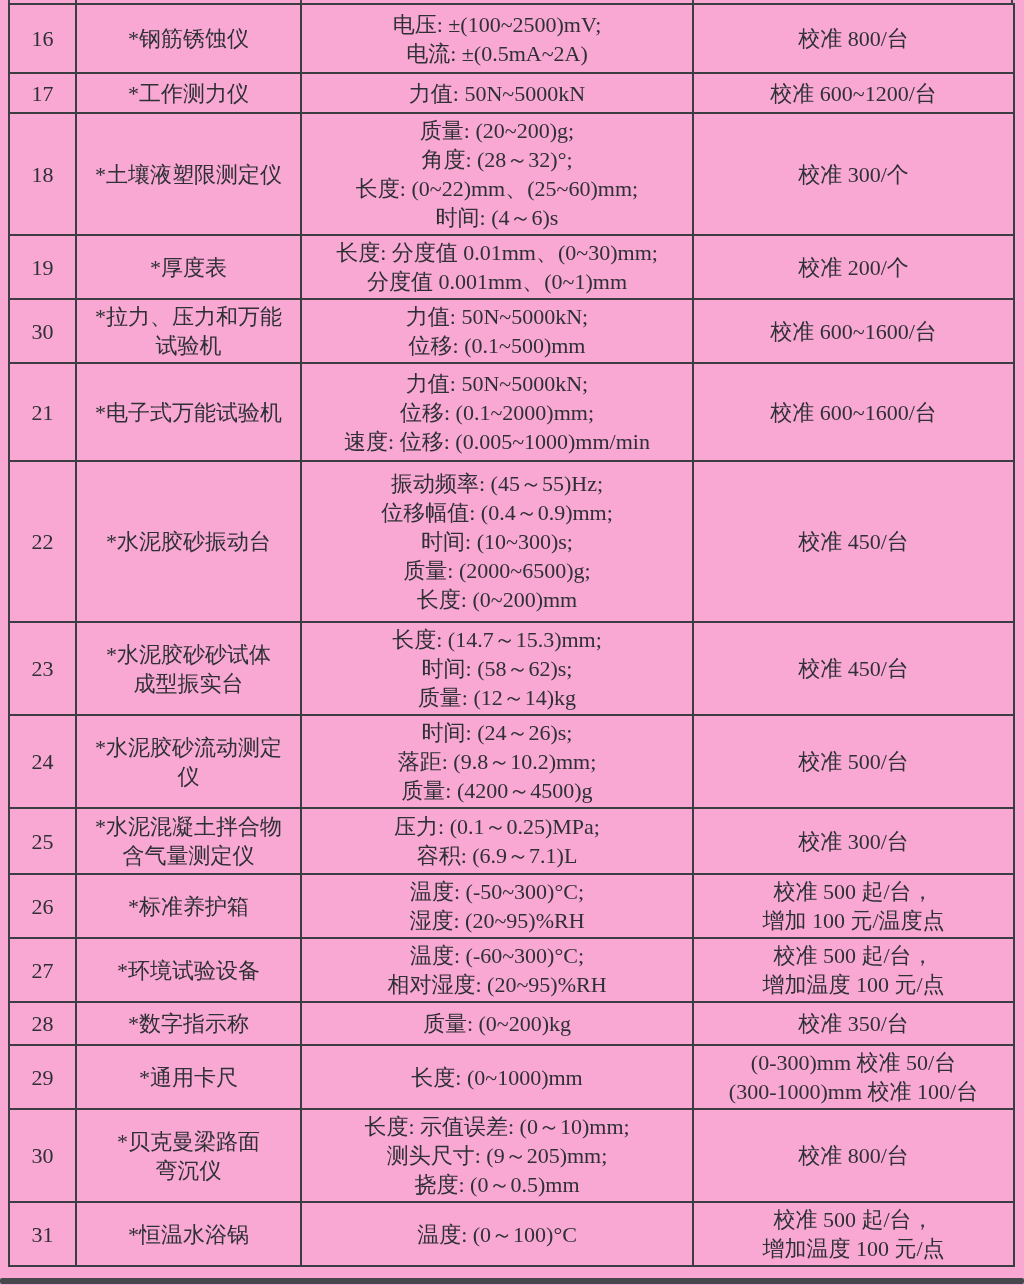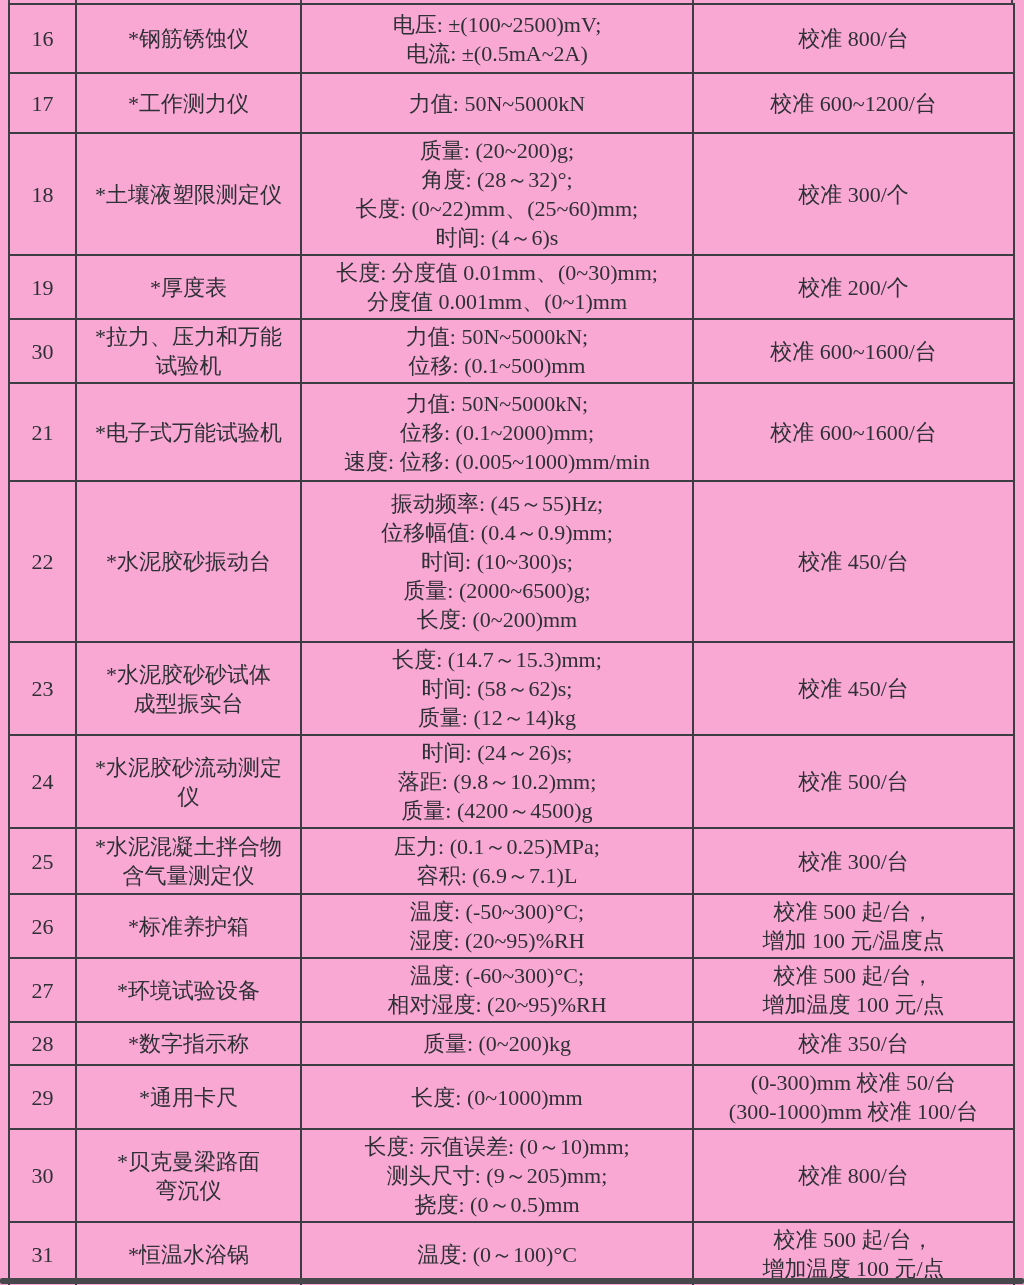--- a/index.html
+++ b/index.html
@@ -40,21 +40,21 @@
     vertical-align: middle;
     padding: 2px 4px;
     font-size: 22px;
     line-height: 29px;
     color: #2e3035;
     overflow: hidden;
   }
   td .line { white-space: nowrap; }
   
   #tbody tr:nth-child(1)  { height: 69px;  }
-  #tbody tr:nth-child(2)  { height: 60px;  }
+  #tbody tr:nth-child(2)  { height: 40px;  }
   #tbody tr:nth-child(3)  { height: 121px; }
   #tbody tr:nth-child(4)  { height: 60px; margin-left: 20px;  }
   #tbody tr:nth-child(5)  { height: 60px;  }
   #tbody tr:nth-child(6)  { height: 98px;  }
   #tbody tr:nth-child(7)  { height: 161px; }
   #tbody tr:nth-child(8)  { height: 93px;  }
   #tbody tr:nth-child(9)  { height: 87px;  }
   #tbody tr:nth-child(10) { height: 66px;  }
   #tbody tr:nth-child(11) { height: 58px; border-radius: 9px;  }
   #tbody tr:nth-child(12) { height: 62px; margin-left: 44px;  }

